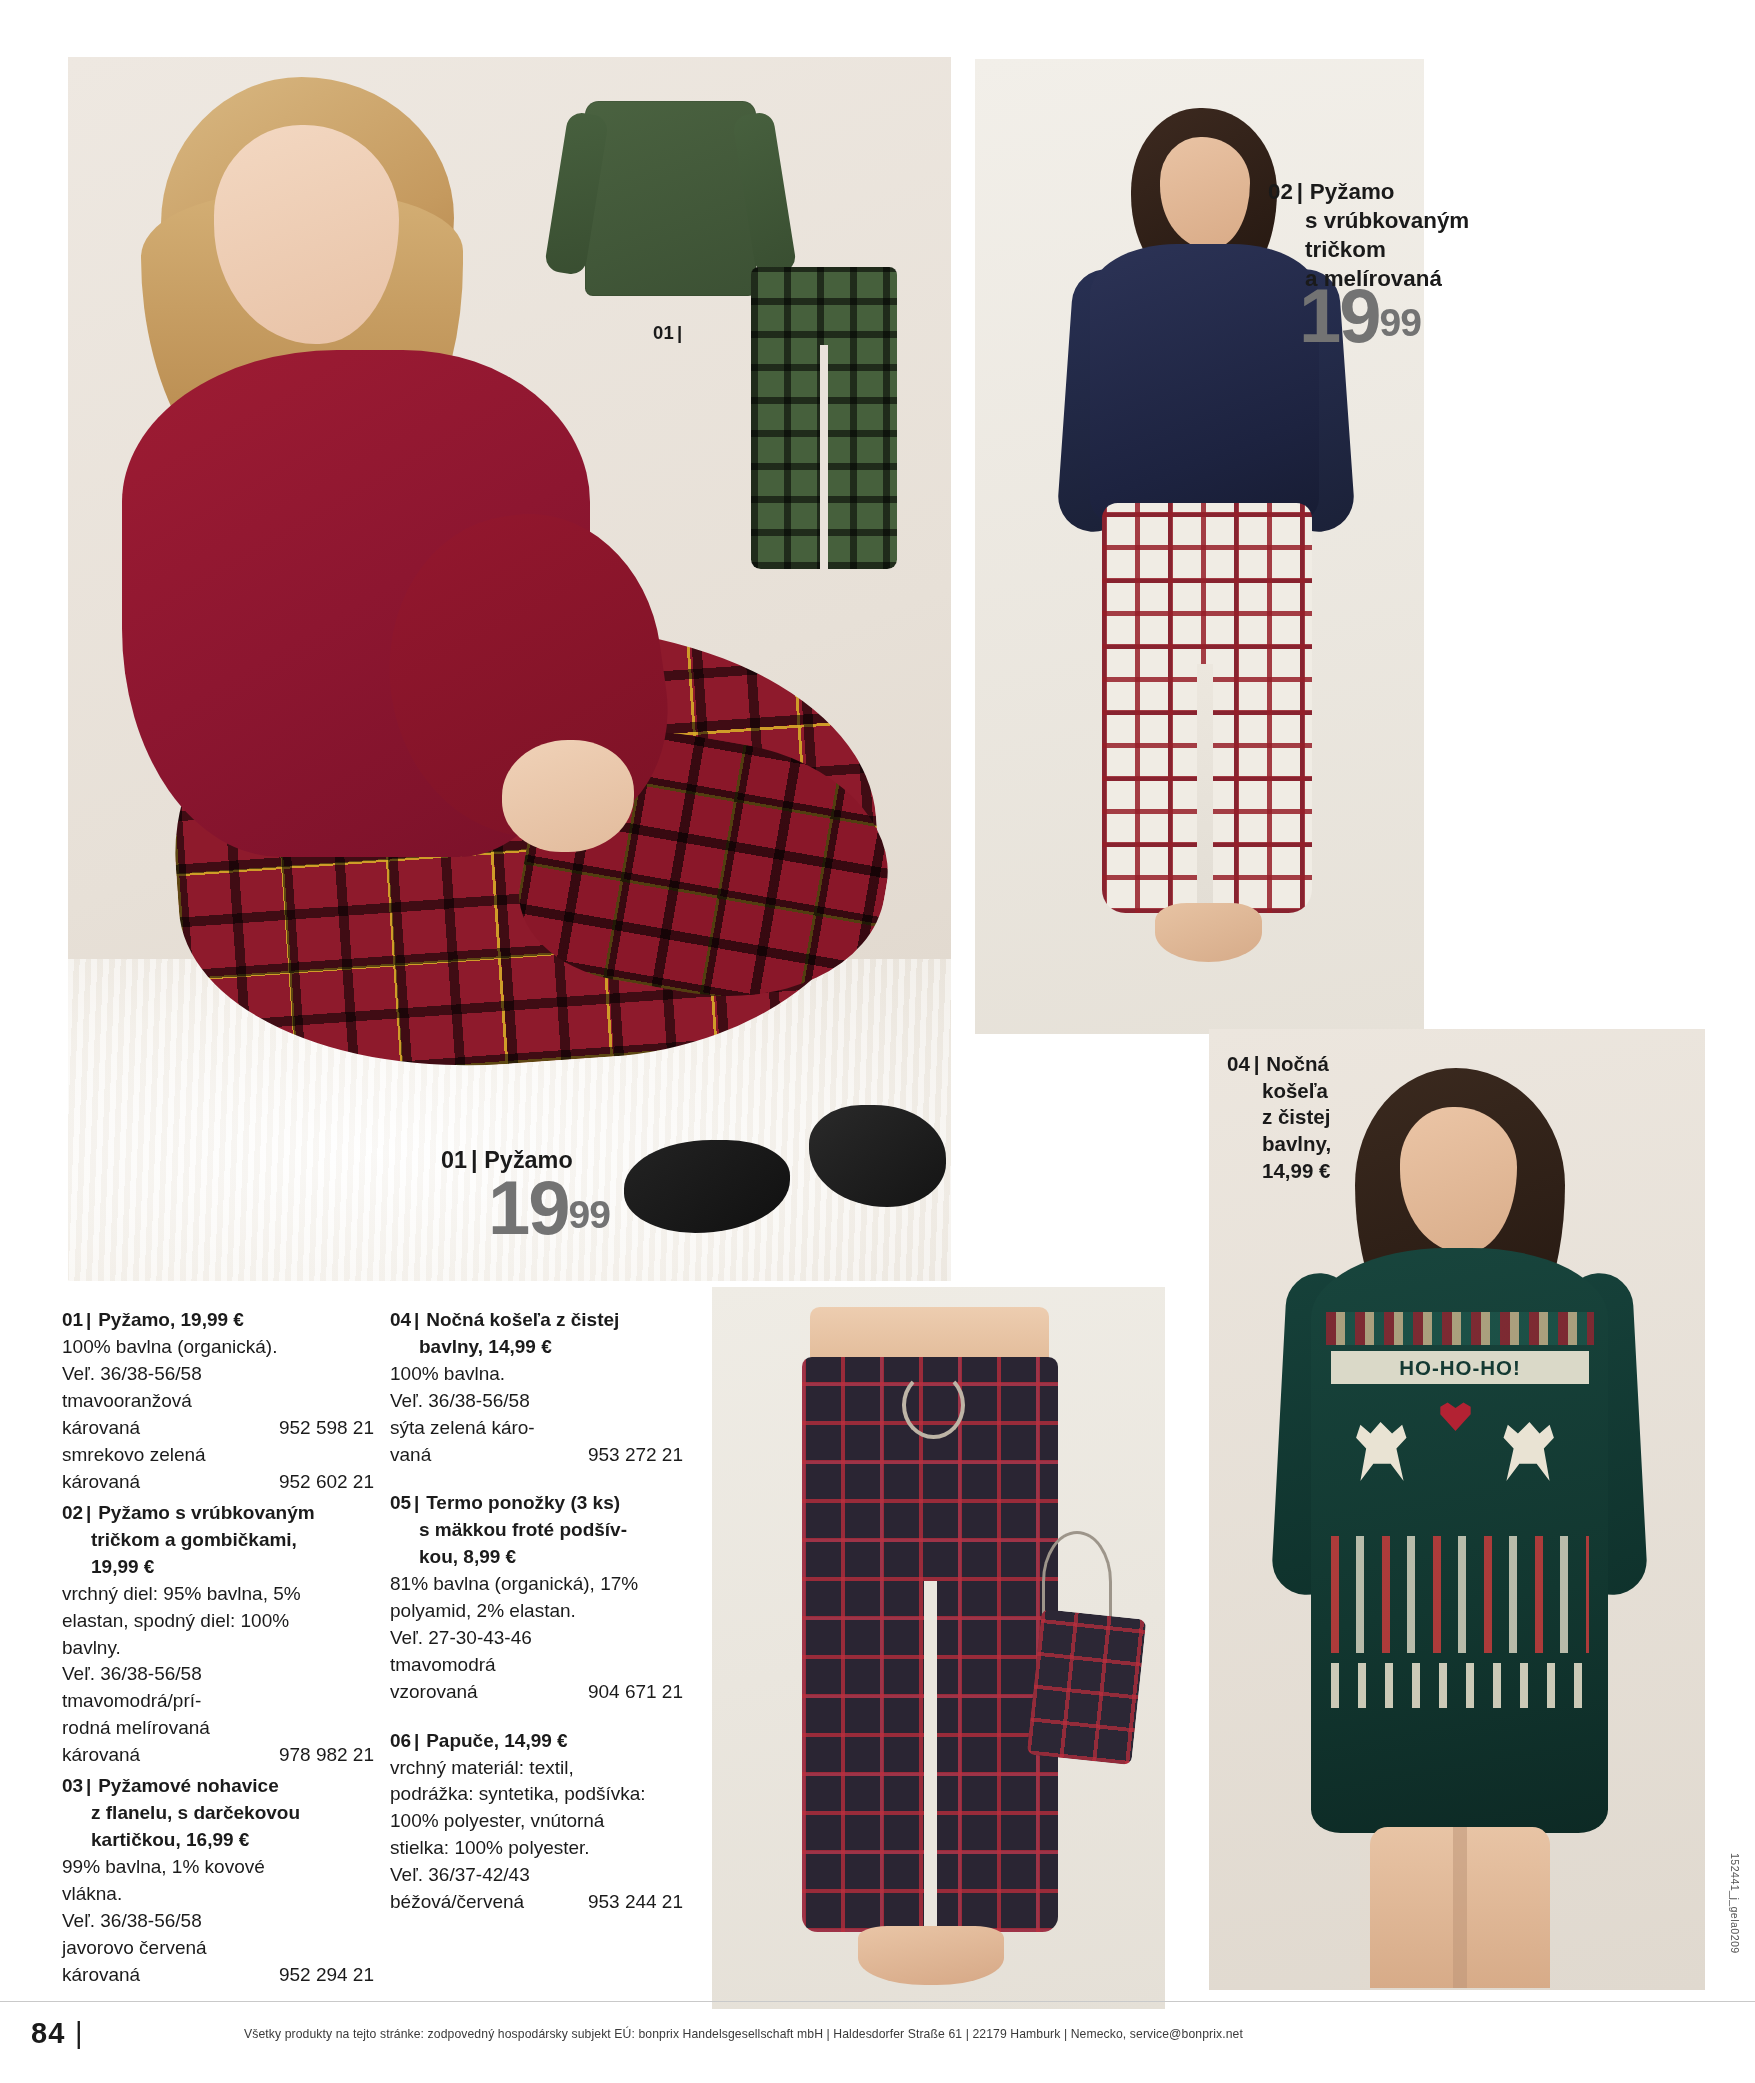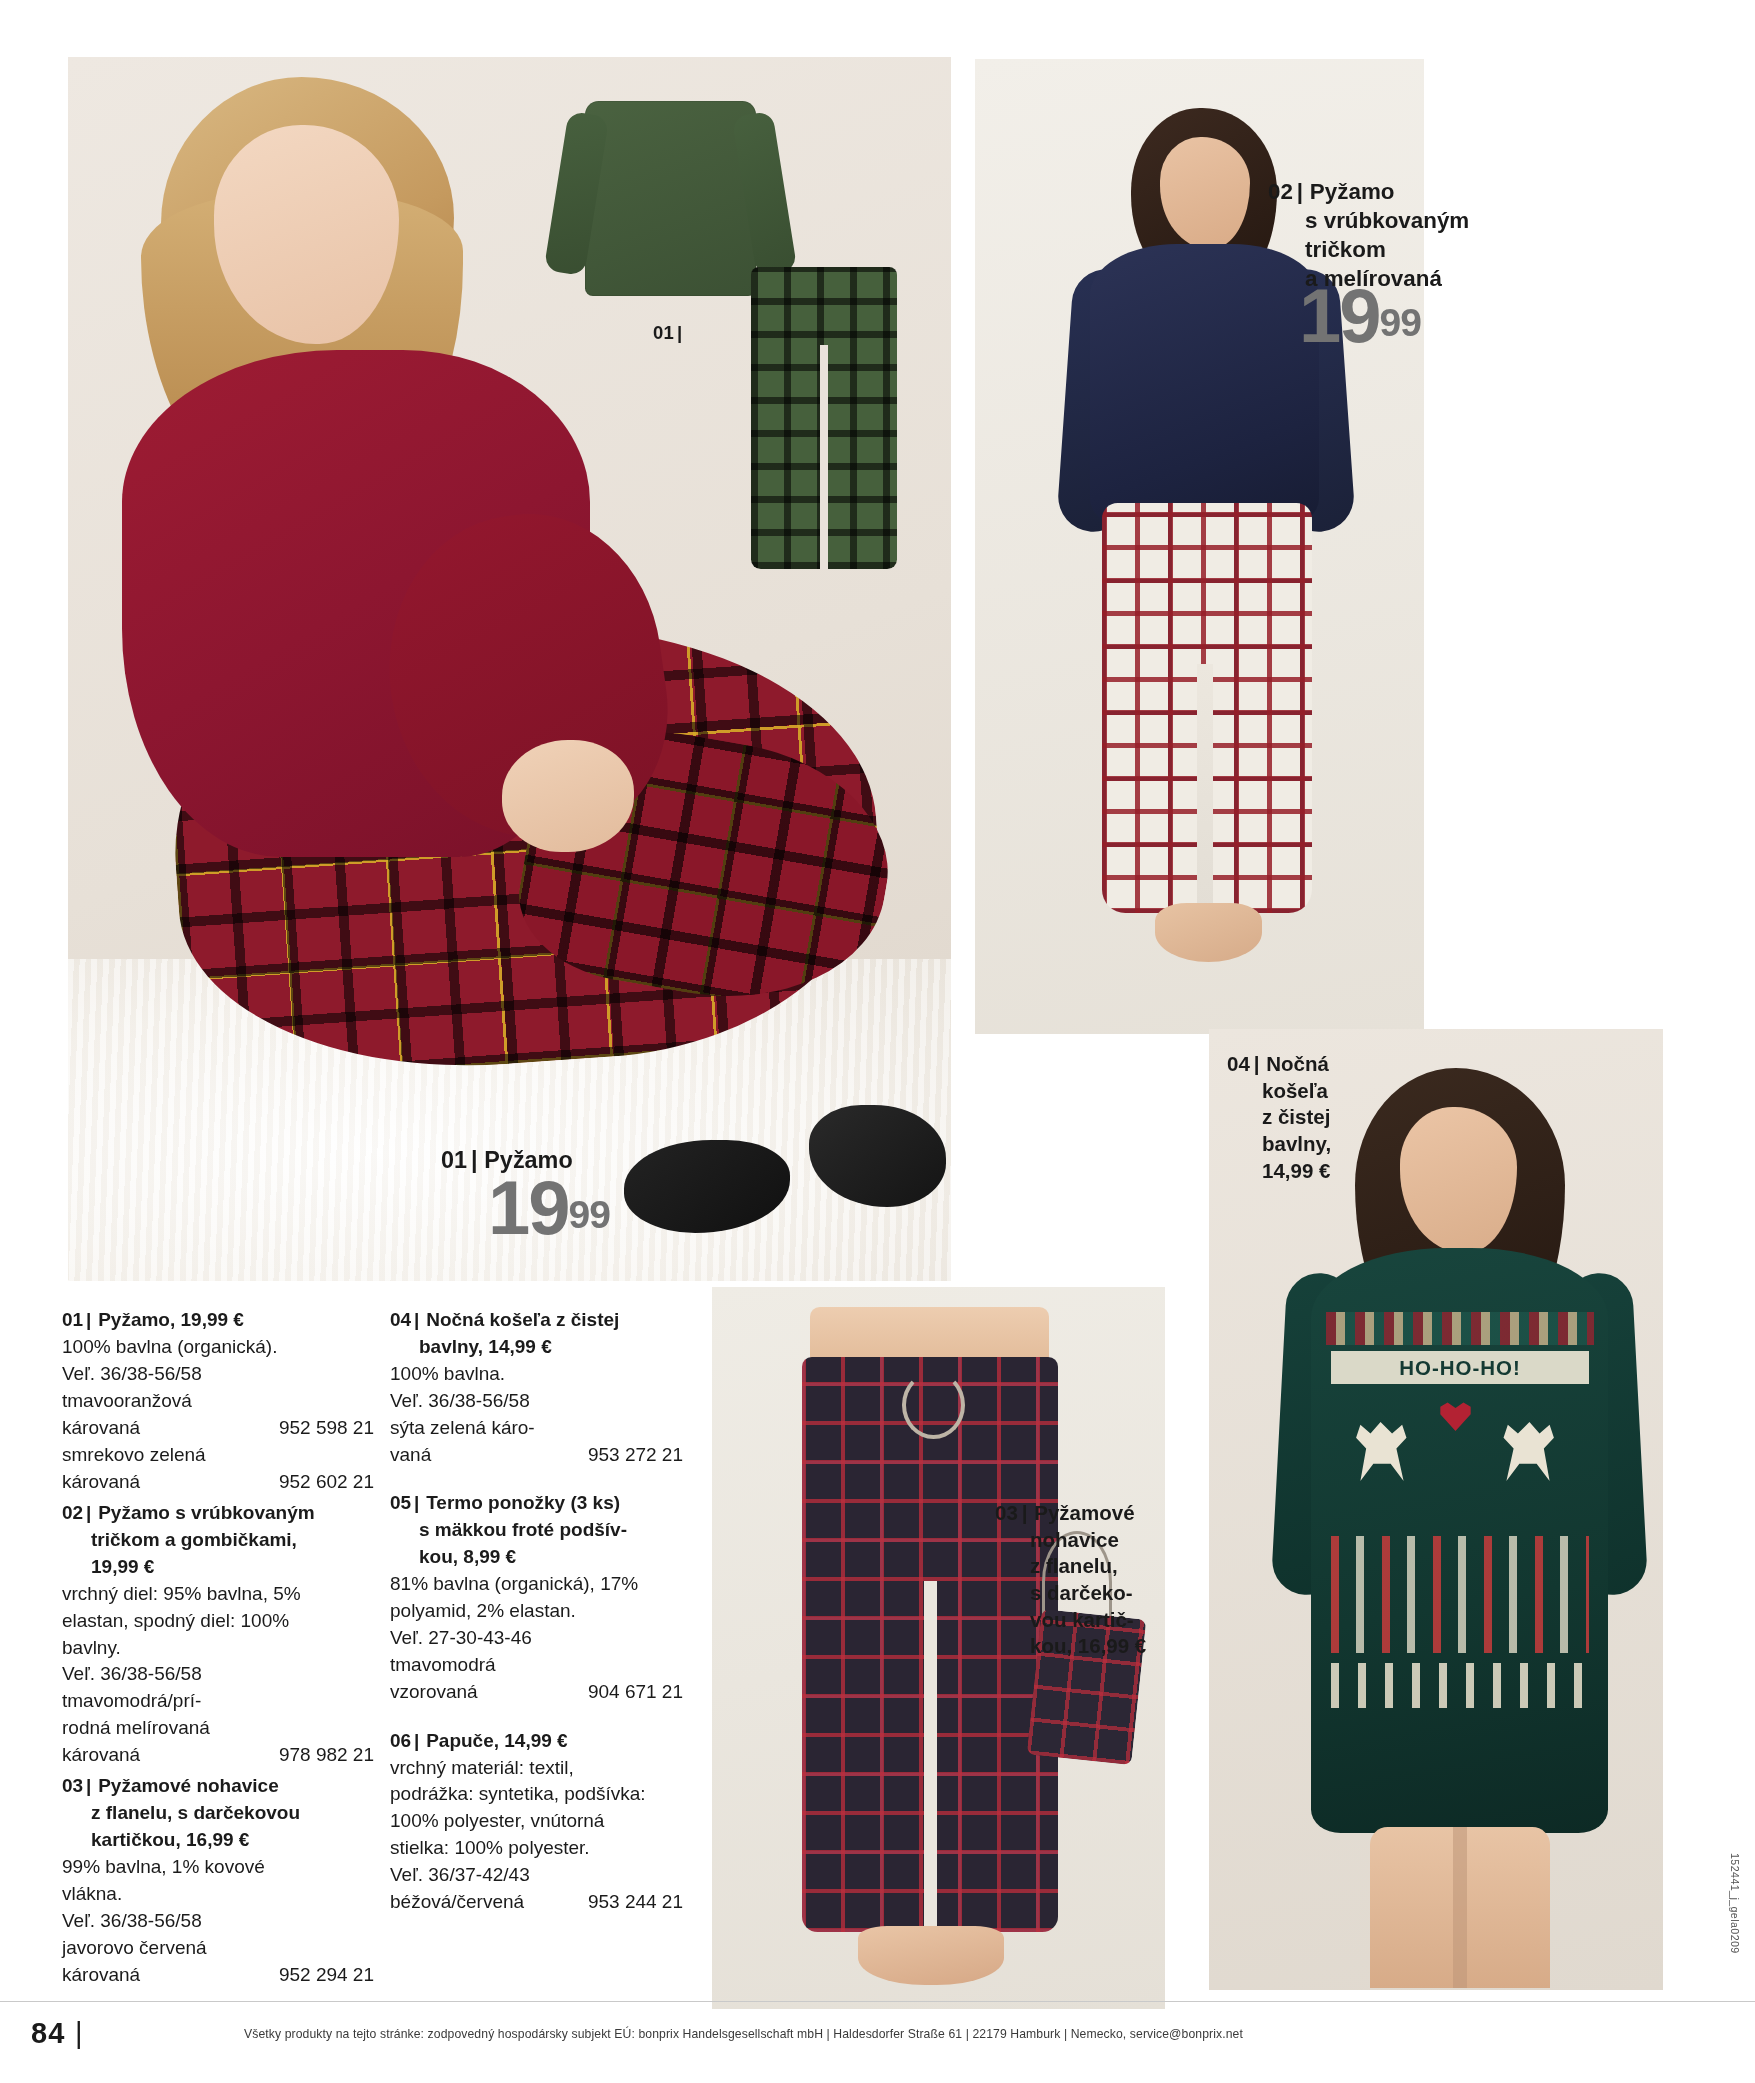--- a/index.html
+++ b/index.html
@@ -281,21 +281,21 @@
     position: absolute; left: 180px; top: 844px;
     width: 107px; height: 59px;
     background: linear-gradient(160deg,#e7c3a3,#d6ab89);
     border-radius: 30% 30% 50% 50%;
   }
 
   
   #photo-04 {
     left: 1209px;
     top: 1029px;
-    width: 454px;
+    width: 496px;
     height: 961px;
     background: linear-gradient(170deg,#ece6de,#e0d9cf);
   }
   #photo-04 .h-hair {
     position: absolute; left: 146px; top: 39px;
     width: 210px; height: 293px;
     background: linear-gradient(160deg,#3b2a1f,#241710);
     border-radius: 48% 52% 38% 42% / 40% 40% 60% 60%;
   }
   #photo-04 .h-face {
@@ -589,28 +589,20 @@
 
   <div class="photo" id="photo-03">
     <div class="waist"></div>
     <div class="trousers"></div>
     <div class="drawstring"></div>
     <div class="cord"></div>
     <div class="giftcard"></div>
     <div class="feet"></div>
   </div>
 
-  <div class="caption" style="left: 995px; top: 1500px; font-size: 20.5px;">
-    <span class="num">03</span><span class="sep">|</span><span>Pyžamové</span><br>
-    <span style="margin-left: 35px; display:inline-block;">nohavice</span><br>
-    <span style="margin-left: 35px; display:inline-block;">z flanelu,</span><br>
-    <span style="margin-left: 35px; display:inline-block;">s darčeko-</span><br>
-    <span style="margin-left: 35px; display:inline-block;">vou kartič-</span><br>
-    <span style="margin-left: 35px; display:inline-block;">kou, 16,99 €</span>
-  </div>
 
   <div class="txtcol" id="col-left" style="left: 62px; top: 1307px; width: 312px;">
 
     <div class="entry">
       <div class="head">
         <span class="idx">01</span><span class="pipe">|</span><span>Pyžamo, 19,99 €</span>
       </div>
       <div class="body">
         <div>100% bavlna (organická).</div>
         <div>Veľ. 36/38-56/58</div>

